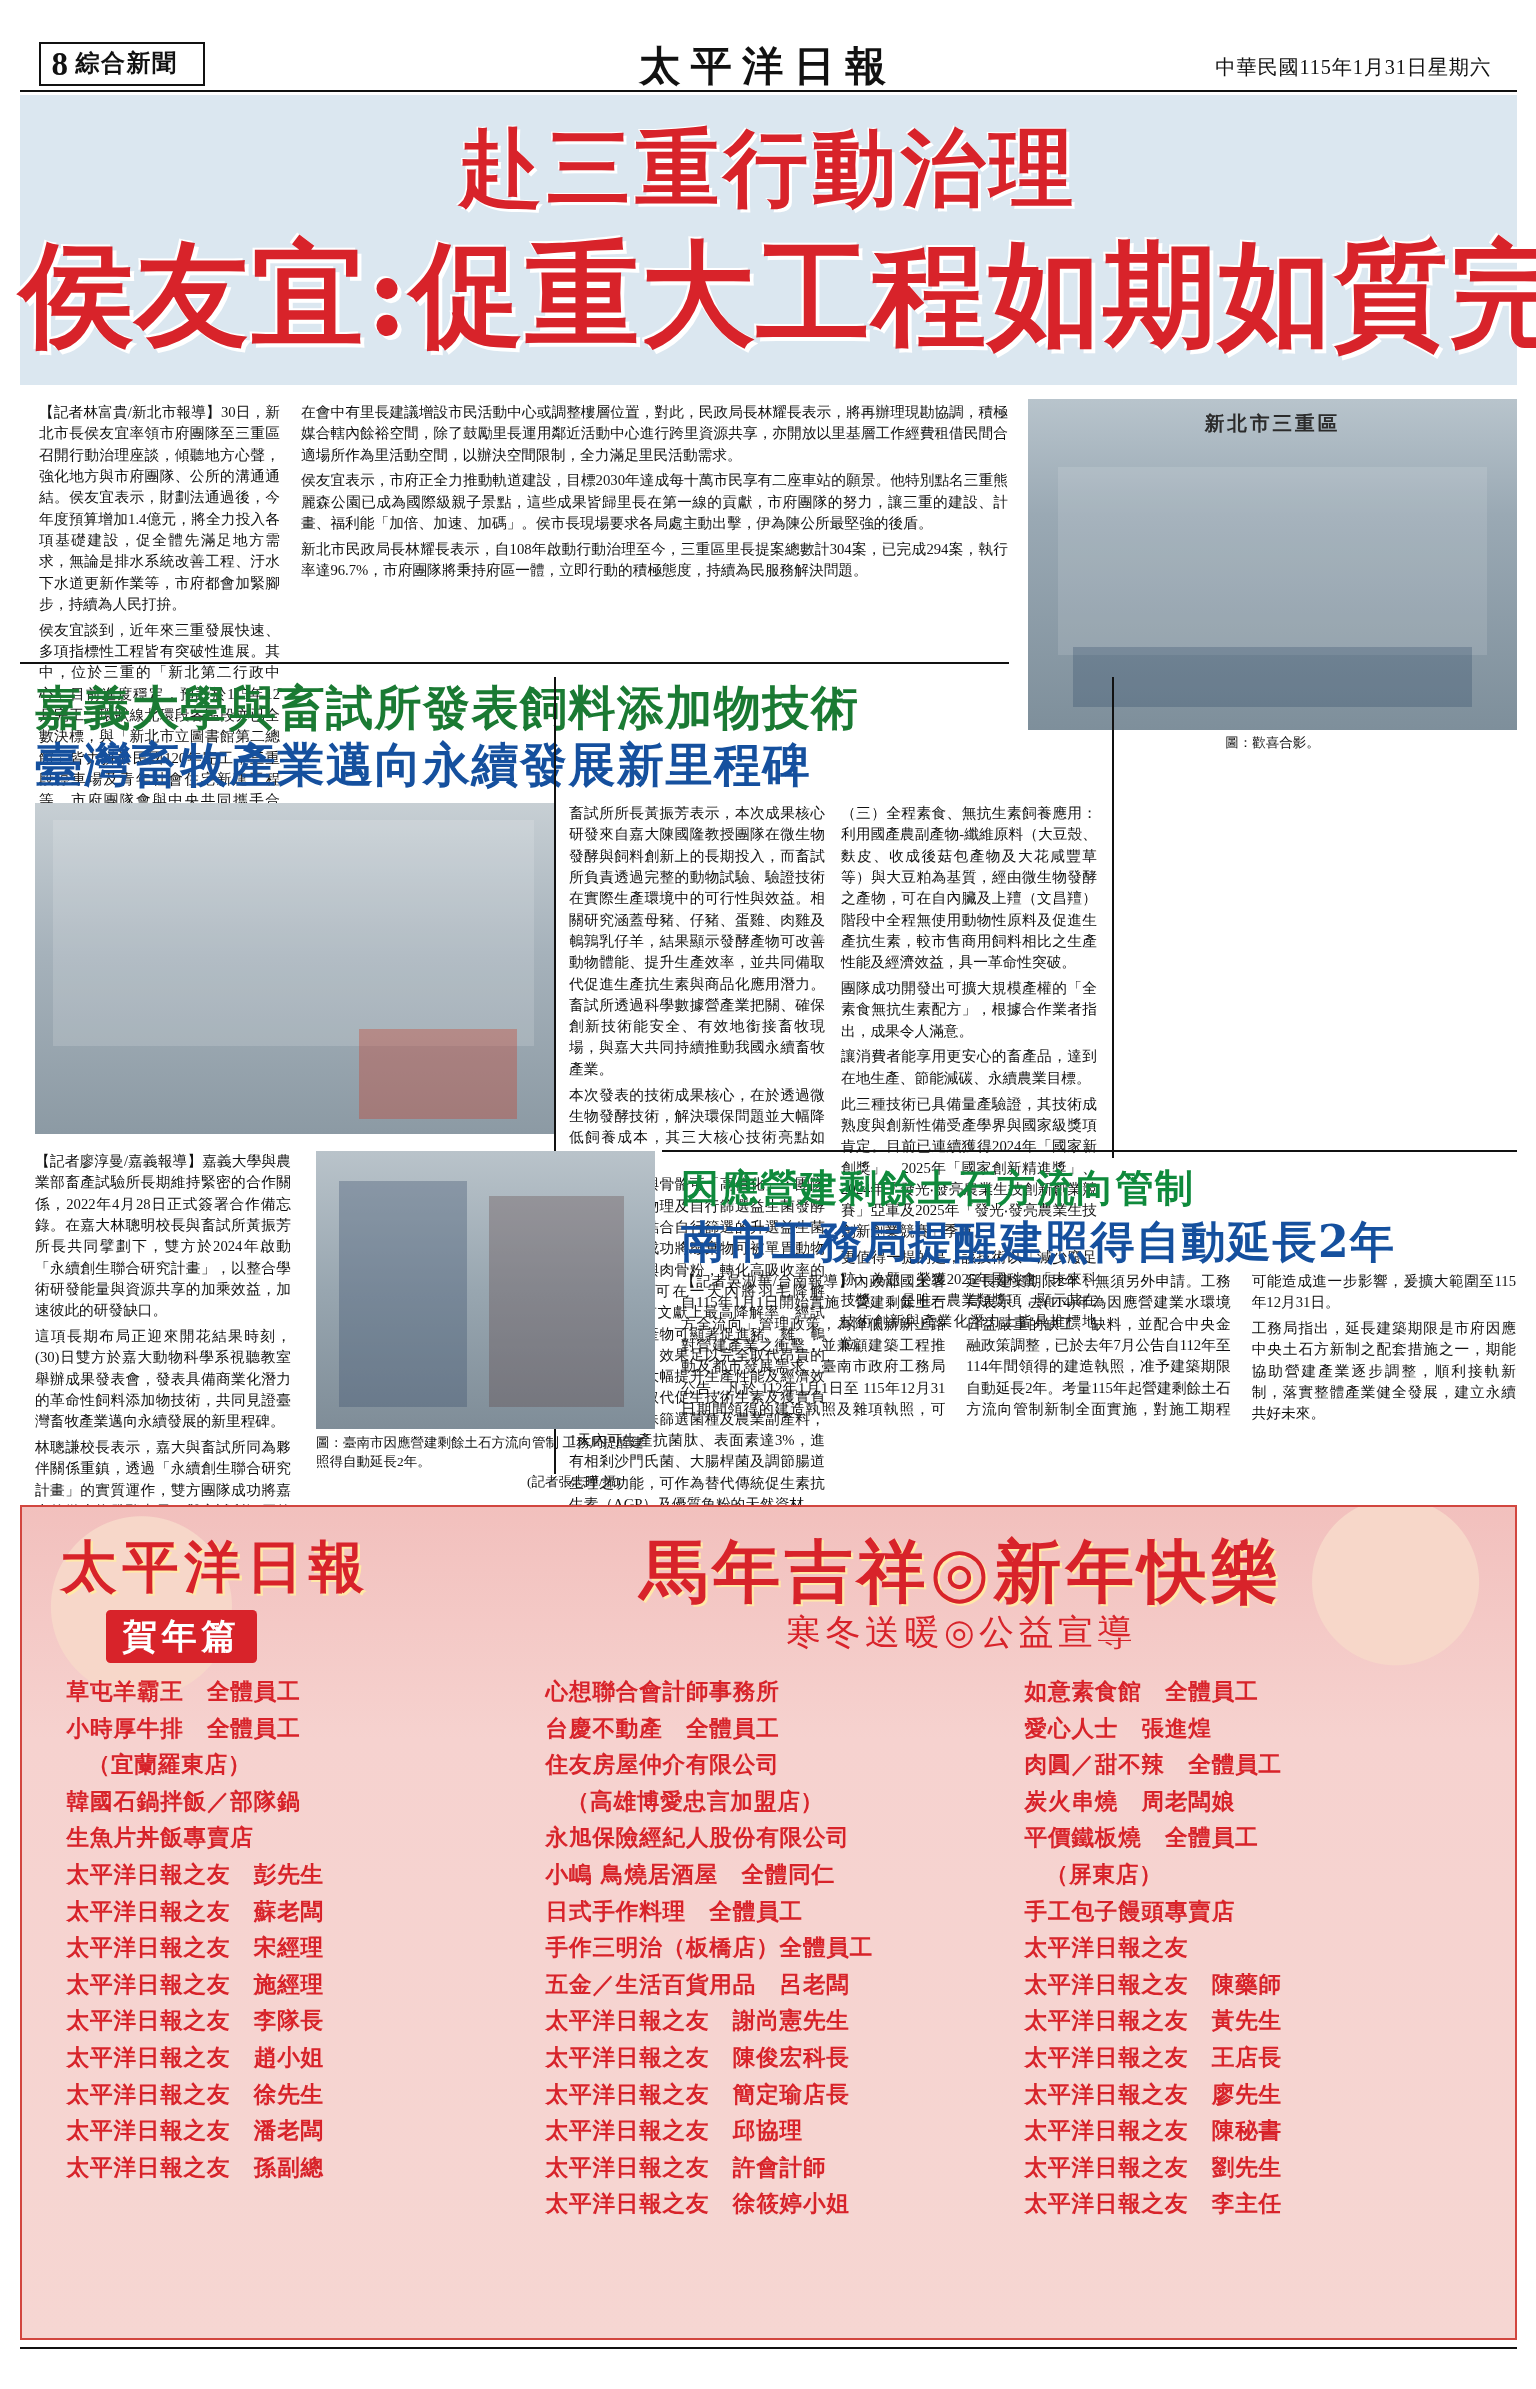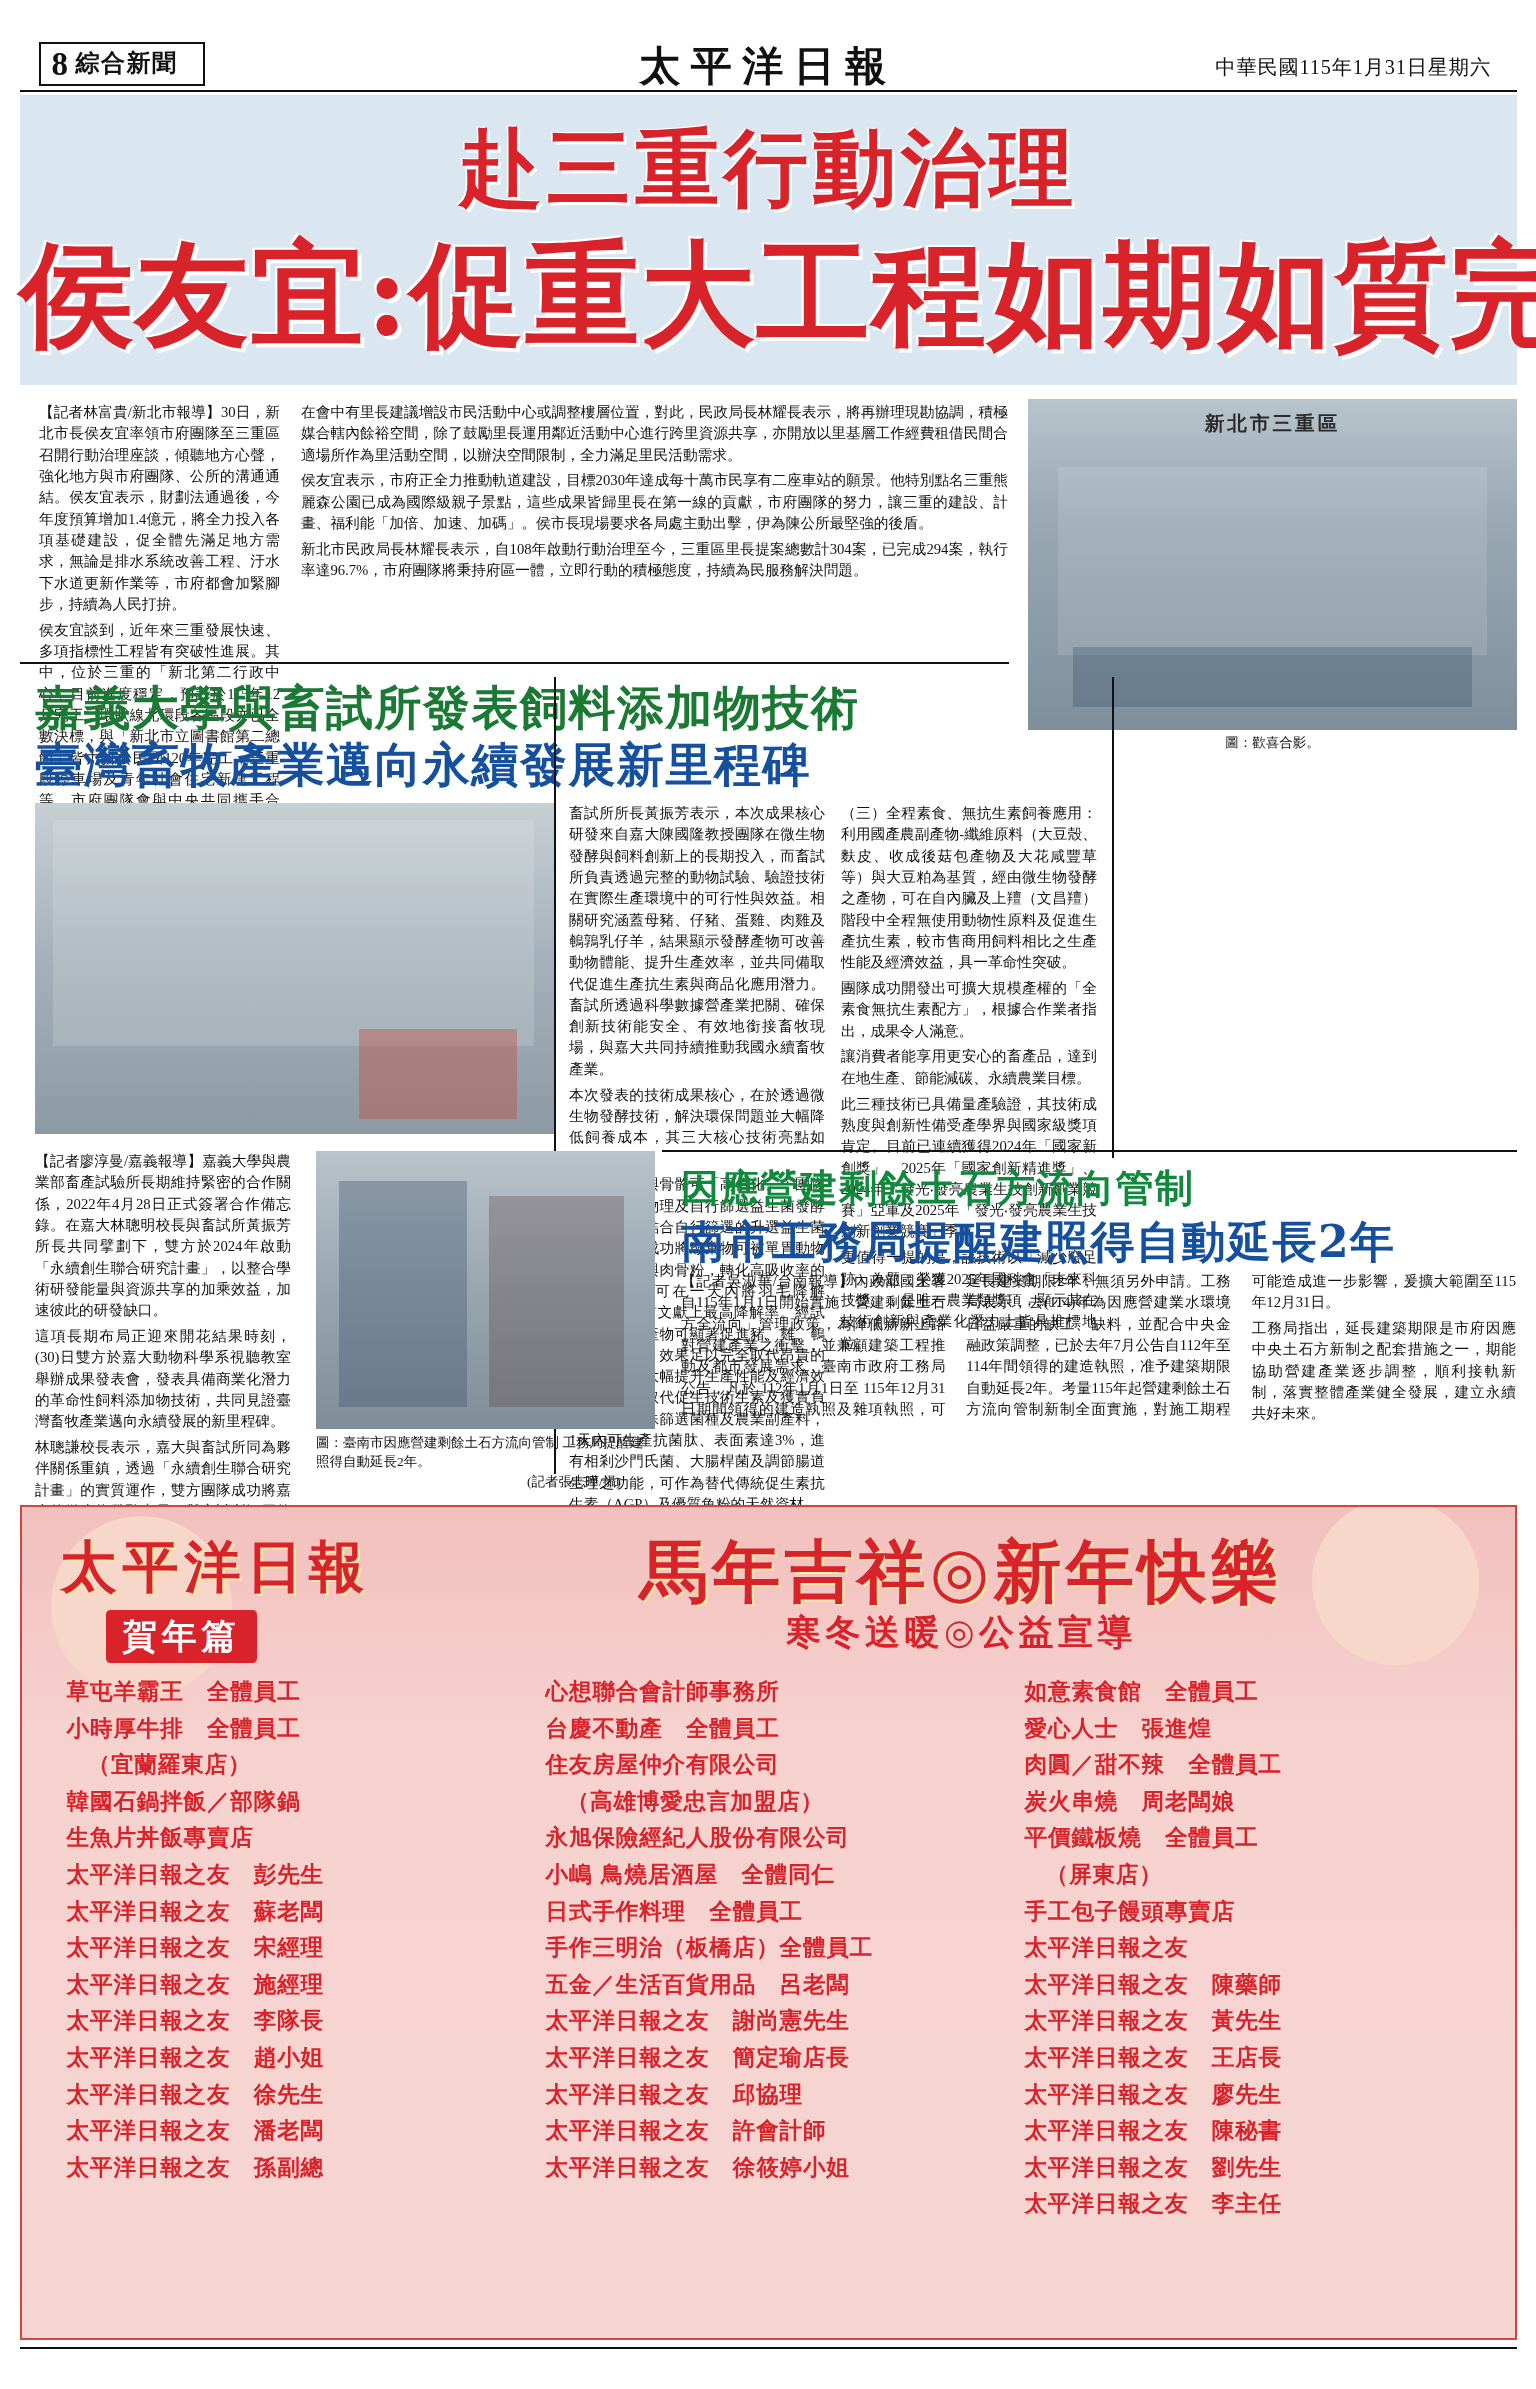--- a/index.html
+++ b/index.html
@@ -96,21 +96,21 @@
     letter-spacing:4.5px;font-family:"DejaVu Serif", serif;
   }
   .greet-main{
     position:absolute;left:421px;top:19.6px;width:1038px;text-align:center;
     font-size:68px;font-weight:bold;color:#d8232a;letter-spacing:4.5px;
     font-family:"DejaVu Serif", serif;
     text-shadow:2.3px 2.3px 0 #ffe9a8;
   }
   .greet-sub{
     position:absolute;left:421px;top:102px;width:1038px;text-align:center;
-    font-size:35px;font-weight:bold;color:#d8232a;letter-spacing:4.5px;
+    font-size:35px;font-weight:normal;color:#d8232a;letter-spacing:4.5px;
     font-family:"DejaVu Serif", serif;
   }
   .greet-cols{
     position:absolute;left:45px;top:166px;width:1407px;height:647px;
     display:flex;gap:30px;justify-content:space-between;
   }
   .gcol{flex:1;}
   .gline{
     font-size:22.6px;line-height:1.62;color:#d8232a;font-weight:bold;
     font-family:"DejaVu Serif", serif;white-space:nowrap;
@@ -240,20 +240,21 @@
           <div class="gline">心想聯合會計師事務所</div>
           <div class="gline">台慶不動產　全體員工</div>
           <div class="gline">住友房屋仲介有限公司</div>
           <div class="gline indent">（高雄博愛忠言加盟店）</div>
           <div class="gline">永旭保險經紀人股份有限公司</div>
           <div class="gline">小嶋 鳥燒居酒屋　全體同仁</div>
           <div class="gline">日式手作料理　全體員工</div>
           <div class="gline">手作三明治（板橋店）全體員工</div>
           <div class="gline">五金／生活百貨用品　呂老闆</div>
           <div class="gline">太平洋日報之友　謝尚憲先生</div>
+          <div class="gline">太平洋日報之友　陳俊宏科長</div>
           <div class="gline">太平洋日報之友　簡定瑜店長</div>
           <div class="gline">太平洋日報之友　邱協理</div>
           <div class="gline">太平洋日報之友　許會計師</div>
           <div class="gline">太平洋日報之友　徐筱婷小姐</div>
         </div>
       <div class="gcol" id="gc2">
           <div class="gline">如意素食館　全體員工</div>
           <div class="gline">愛心人士　張進煌</div>
           <div class="gline">肉圓／甜不辣　全體員工</div>
           <div class="gline">炭火串燒　周老闆娘</div>

